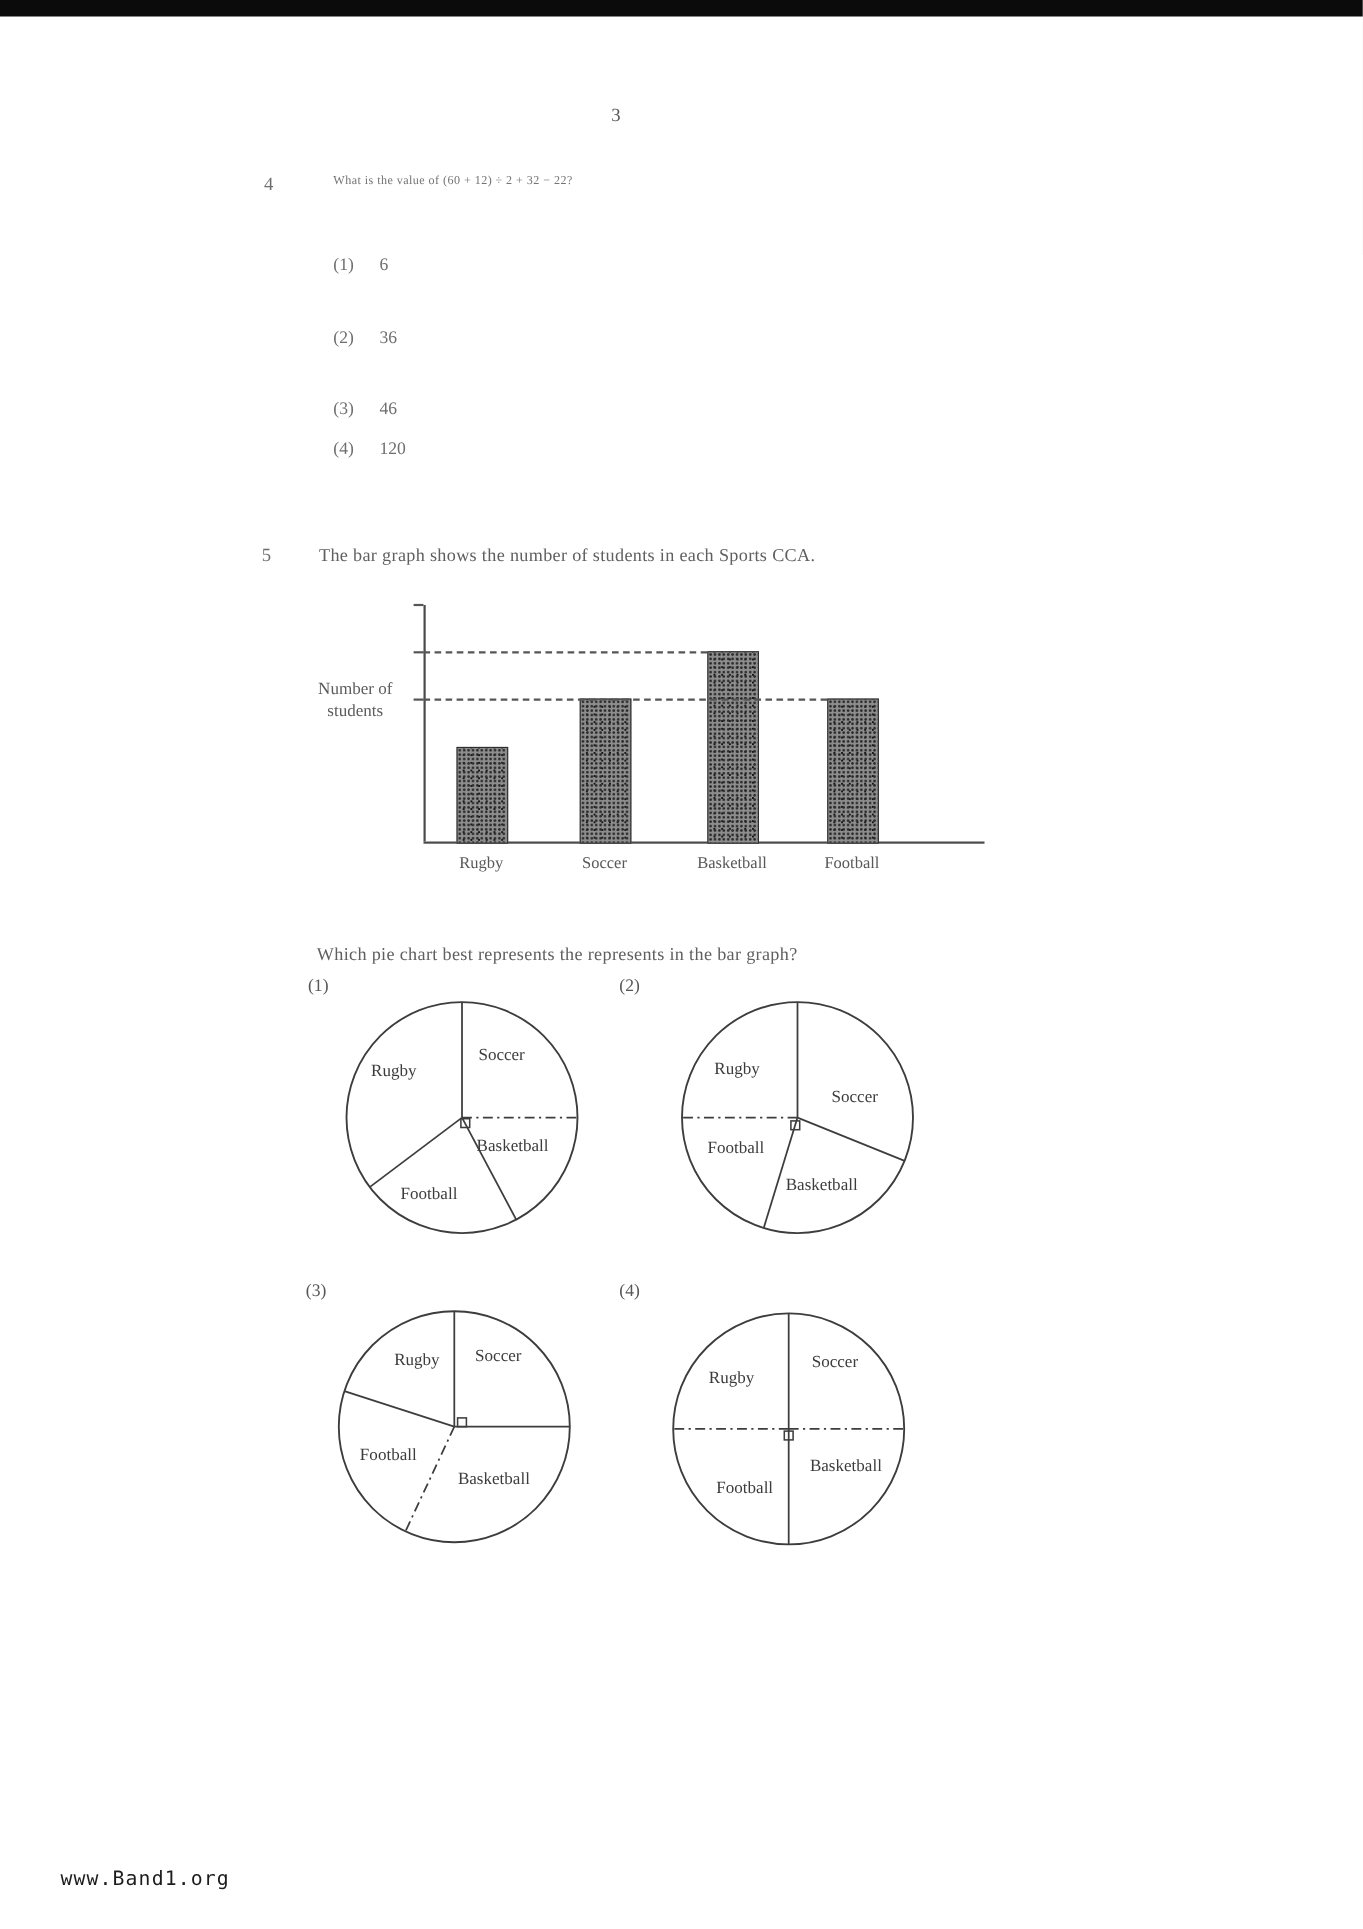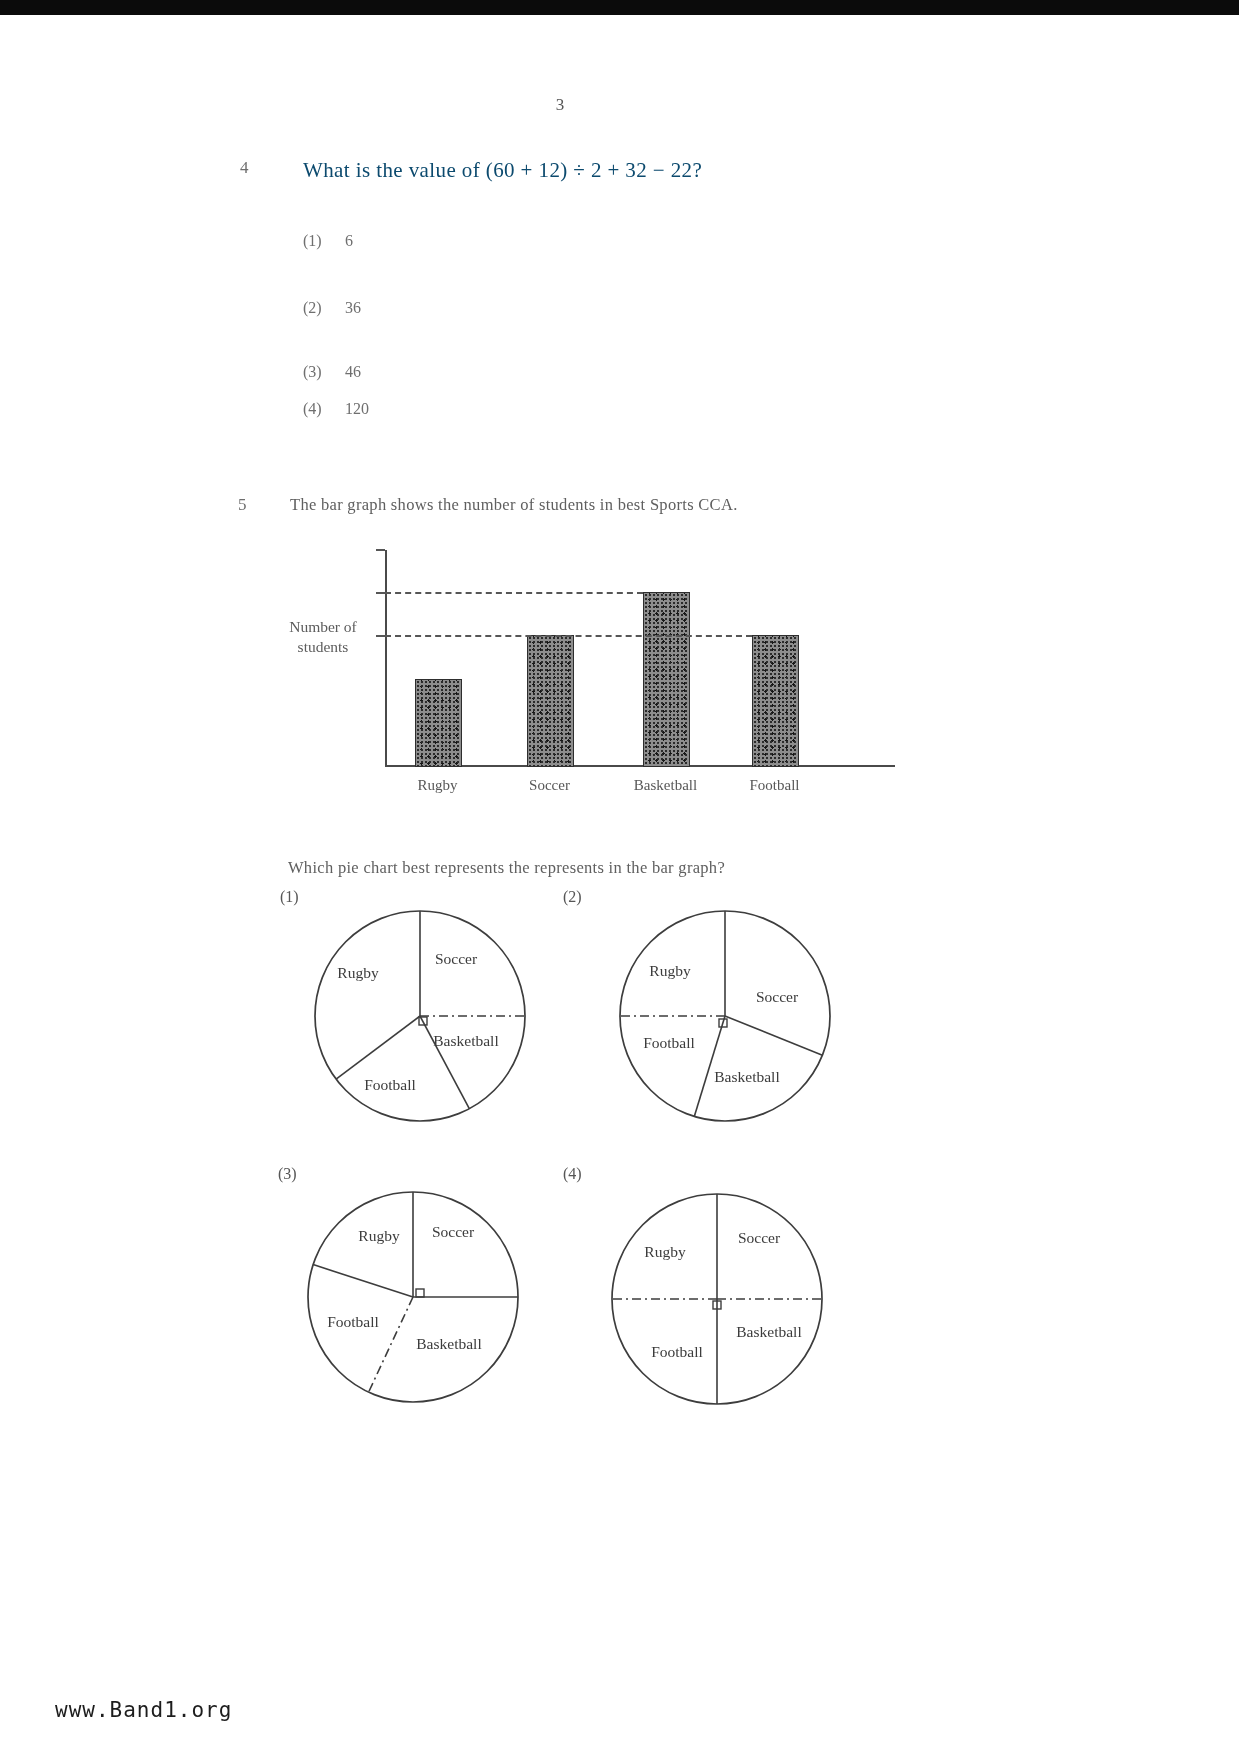--- a/index.html
+++ b/index.html
@@ -4,21 +4,21 @@
 <style>
   html,body{margin:0;padding:0;background:#e8e8e8;}
   .page{
     position:relative;width:1239px;height:1754px;margin:0 auto;
     background:#ffffff;overflow:hidden;
     font-family:"Liberation Serif", serif;color:#444;
   }
   .scan-strip{position:absolute;top:0;left:0;width:100%;height:15px;background:#0b0b0b;}
   .page-number{position:absolute;top:95px;left:0;width:1120px;text-align:center;font-size:17px;color:#585858;}
   .qnum{position:absolute;font-size:17px;color:#6e6e6e;}
-  .qtext{position:absolute;font-size:21px;color:#0c4a6e;letter-spacing:.4px;filter:blur(.4px);}
+  .qtext{position:absolute;font-size:11px;color:#737373;letter-spacing:.4px;filter:blur(.4px);}
   .q5text{position:absolute;font-size:16.5px;color:#5f5f5f;letter-spacing:.3px;filter:blur(.3px);}
   .opt-row{position:absolute;left:303px;width:300px;font-size:16px;color:#6f6f6f;filter:blur(.35px);}
   .opt-label{display:inline-block;width:42px;}
   .opt-value{display:inline-block;}
   
   .chart{position:absolute;left:280px;top:545px;width:640px;height:310px;}
   .y-axis{position:absolute;left:105px;top:5px;height:215px;border-left:2px solid #4a4a4a;}
   .x-axis{position:absolute;left:105px;top:220px;width:510px;border-top:2px solid #4a4a4a;}
   .y-axis-label{position:absolute;left:0px;top:72px;width:86px;text-align:center;font-size:15.5px;color:#5c5c5c;filter:blur(.25px);line-height:1.3;}
   .x-axis-title{position:absolute;left:60px;top:272px;width:505px;text-align:center;font-size:15.5px;color:#5c5c5c;filter:blur(.25px);}
@@ -26,21 +26,21 @@
        background-image:radial-gradient(#2b2b2b 1px, transparent 1.3px),radial-gradient(#171717 1px, transparent 1.2px);
        background-size:4px 4px,7px 7px;background-position:0 0,2px 3px;}
   .bar-label{position:absolute;width:100px;text-align:center;font-size:15px;color:#585858;filter:blur(.25px);}
   .gridline{position:absolute;height:0;border-top:2px dashed #565656;}
   .ytick{position:absolute;width:9px;height:0;border-top:2px solid #565656;}
   
   .pie-option{position:absolute;width:300px;height:270px;}
   .pie-option-label{position:absolute;left:0;top:0;font-size:16px;color:#565656;filter:blur(.25px);}
   .pie-svg{position:absolute;}
   .pie-svg text{font-family:"Liberation Serif",serif;font-size:15.5px;fill:#3c3c3c;}
-  .watermark{position:absolute;left:55px;top:1698px;font-family:"DejaVu Sans Mono",monospace;font-size:21px;color:#1d1d1d;letter-spacing:1px;}
+  .watermark{position:absolute;left:55px;top:1698px;font-family:"DejaVu Sans Mono",monospace;font-size:18px;color:#1d1d1d;letter-spacing:1px;}
 </style>
 </head>
 <body>
 
 <div class="page">
 
   <div class="scan-strip"></div>
 
   <div class="page-number">3</div>
 
@@ -57,21 +57,21 @@
     <div class="opt-row" style="top:363px;">
       <span class="opt-label">(3)</span><span class="opt-value">46</span>
     </div>
     <div class="opt-row" style="top:400px;">
       <span class="opt-label">(4)</span><span class="opt-value">120</span>
     </div>
   </div>
 
   <div>
     <div class="qnum" style="left:238px;top:495px;">5</div>
-    <div class="q5text" style="left:290px;top:495px;width:620px;">The bar graph shows the number of students in best Sports CCA.</div>
+    <div class="q5text" style="left:290px;top:495px;width:620px;">The bar graph shows the number of students in each Sports CCA.</div>
 
     <div class="chart">
       <div class="y-axis-label">Number of students</div>
       <div class="y-axis"></div>
       <div class="x-axis"></div>
       <div>
           <div class="bar" style="left: 135px; top: 133.5px; width: 45px; height: 86.5px;"></div>
           <div class="bar-label" style="left: 107.5px; top: 232px;">Rugby</div>
           <div class="bar" style="left: 247px; top: 90.25px; width: 45px; height: 129.75px;"></div>
           <div class="bar-label" style="left: 219.5px; top: 232px;">Soccer</div>

